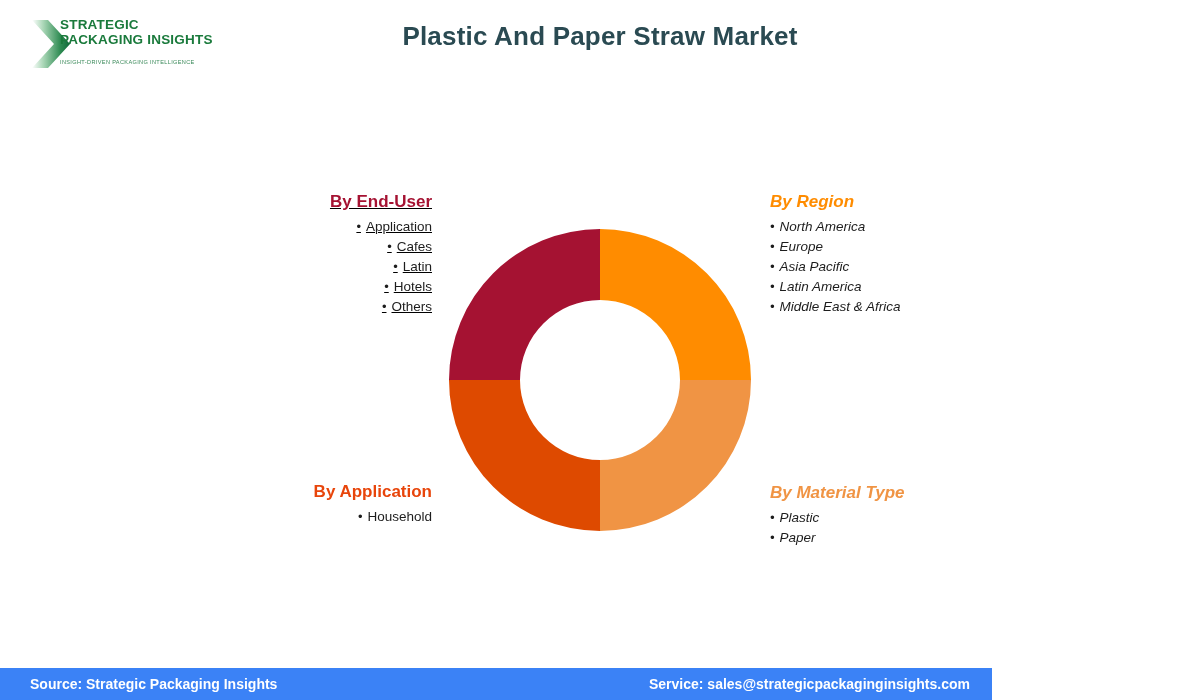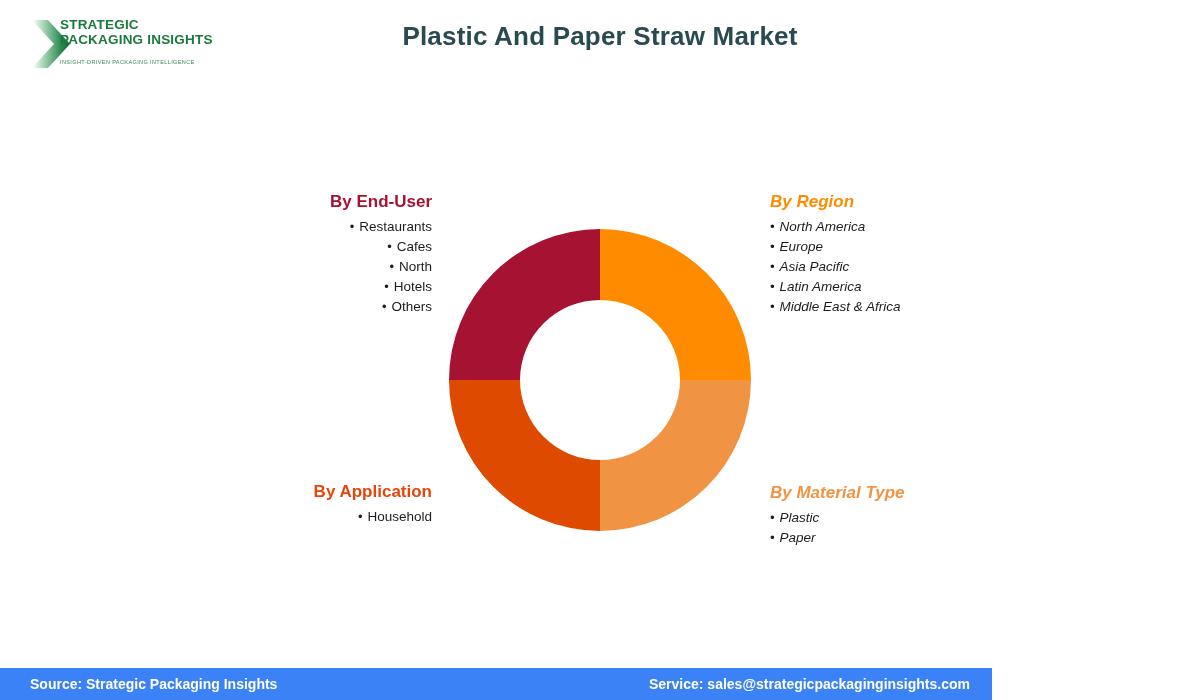--- a/index.html
+++ b/index.html
@@ -104,21 +104,21 @@
     content: "\2022";
     margin-right: 5px;
     font-size: 13px;
     color: #1d1d1d;
   }
 
   
   .align-right { text-align: right; }
   .align-left  { text-align: left; font-style: italic;  }
 
-  #block-end-user   { left: 200px; top: 192px; width: 232px; }
+  #block-end-user   { left: 200px; top: 192px; width: 232px; text-decoration: underline; }
   #block-region     { left: 770px; top: 192px; width: 300px; }
   #block-application{ left: 180px; top: 482px; width: 252px; }
   #block-material   { left: 770px; top: 483px; width: 300px; }
 
   
   #footer-bar {
     position: absolute;
     left: 0;
     bottom: 0;
     width: 992px;
@@ -185,23 +185,23 @@
 
     <path d="M151,302 A151,151 0 0 1 0,151 L71,151 A80,80 0 0 0 151,231 Z" fill="#DE4A00"></path>
 
     <path d="M0,151 A151,151 0 0 1 151,0 L151,71 A80,80 0 0 0 71,151 Z" fill="#A51232"></path>
   </svg>
 </div>
 
 <div class="cat-block align-right" id="block-end-user">
   <div class="cat-title" style="color:#A51232;">By End-User</div>
   <ul class="cat-list">
-    <li>Restaurants</li>
+    <li>Application</li>
     <li>Cafes</li>
-    <li>North</li>
+    <li>Latin</li>
     <li>Hotels</li>
     <li>Others</li>
   </ul>
 </div>
 
 <div class="cat-block align-left" id="block-region">
   <div class="cat-title" style="color:#FF8C00;">By Region</div>
   <ul class="cat-list">
     <li>North America</li>
     <li>Europe</li>

